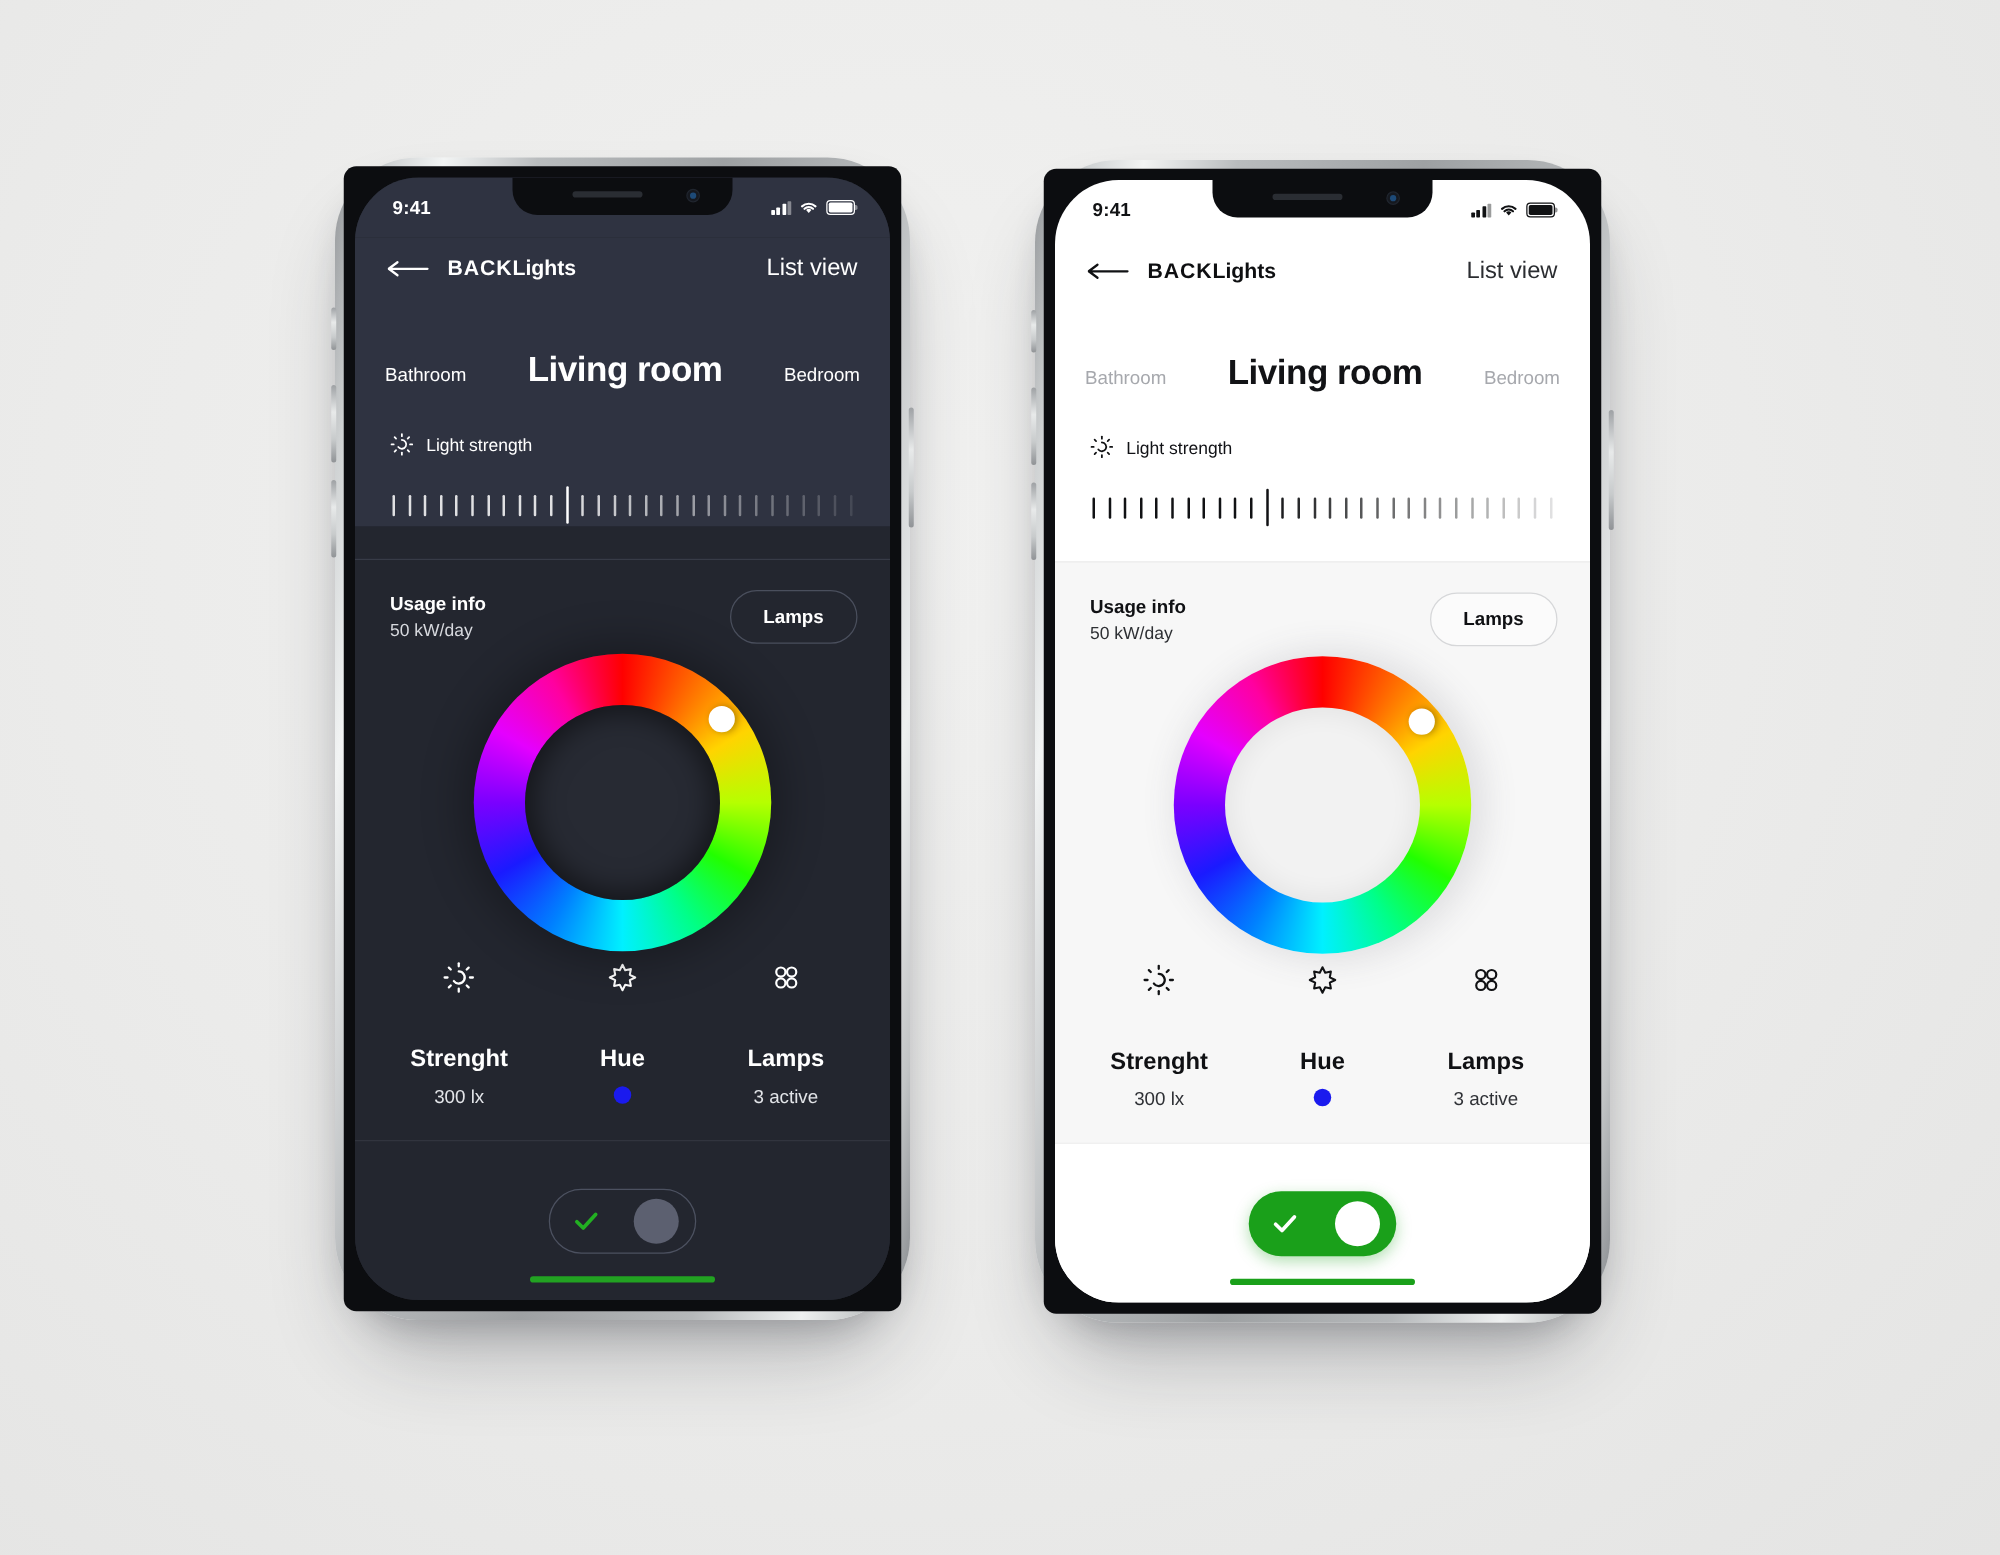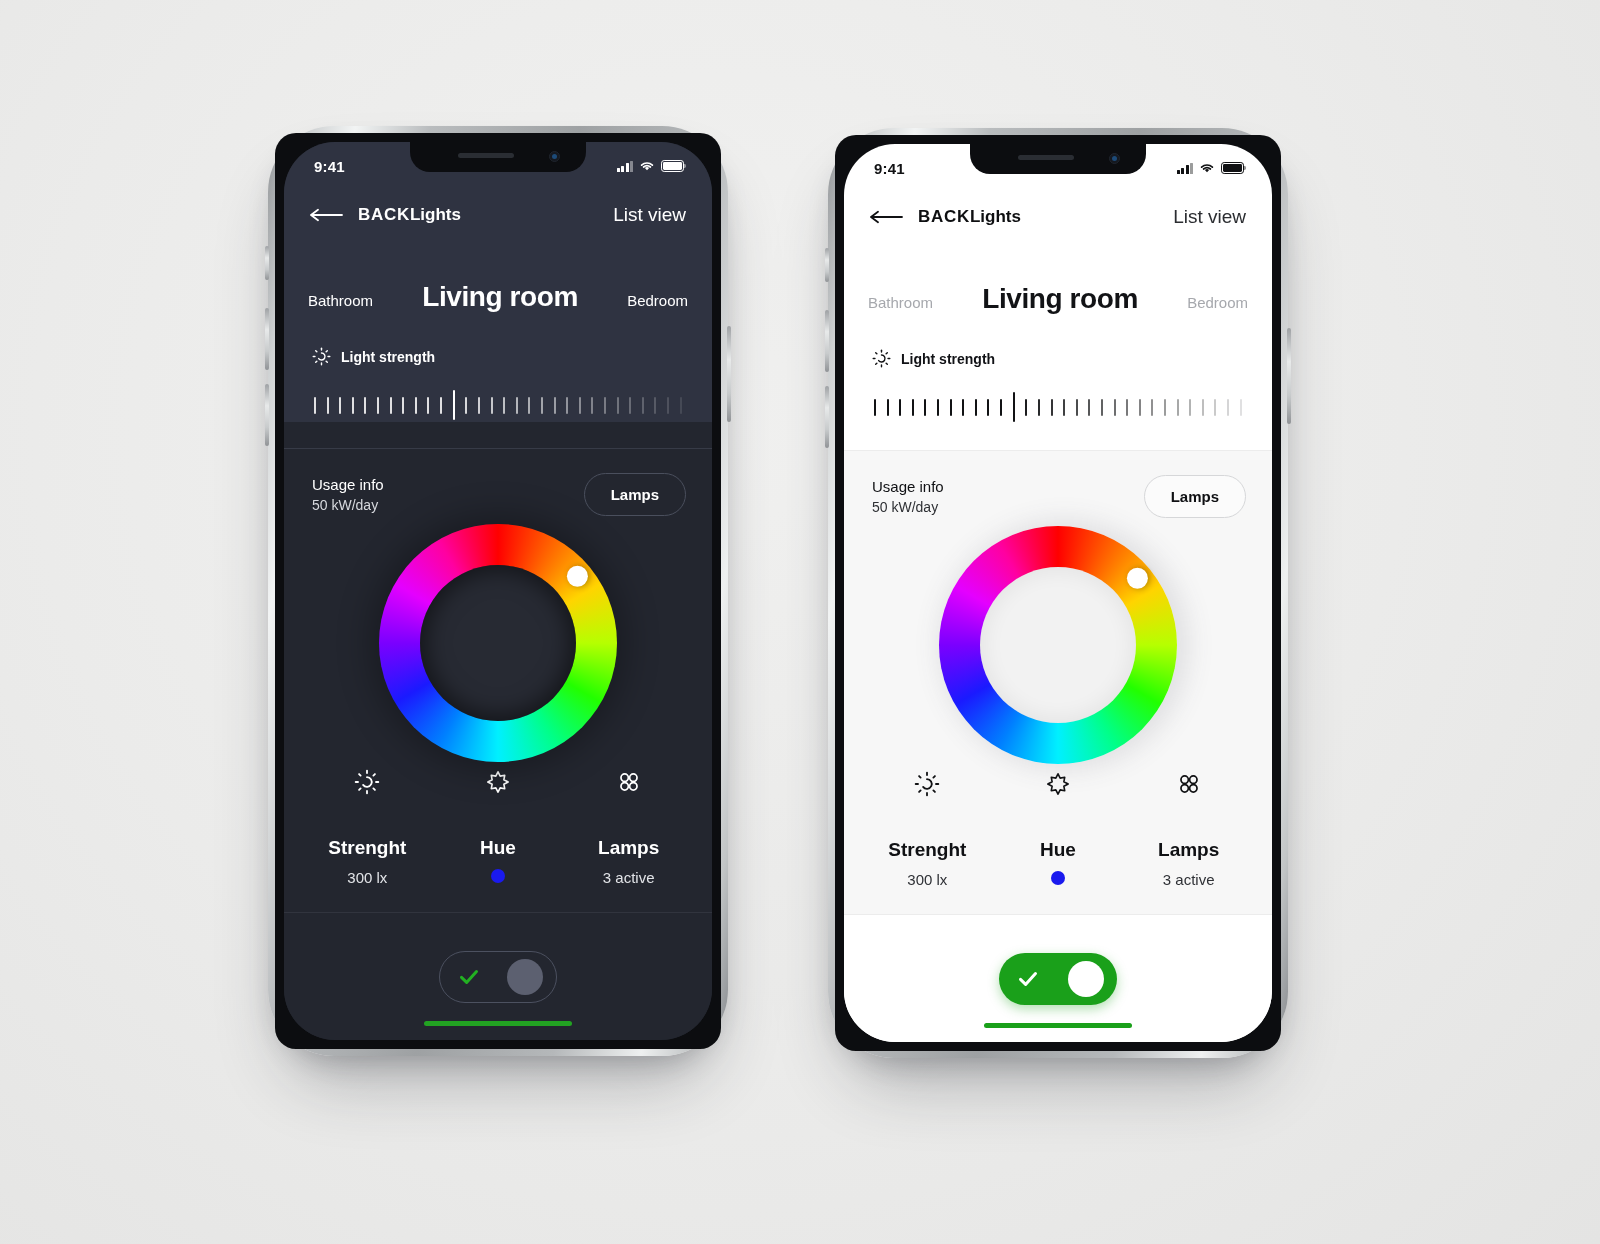--- a/index.html
+++ b/index.html
@@ -28,21 +28,21 @@
     padding: 7px;
     box-shadow: 0 40px 70px -20px rgba(40,44,52,0.33), 0 14px 28px -10px rgba(40,44,52,0.25);
   }
   .phone#phone-dark  { left: 268px; top: 126px; }
   .phone#phone-light { left: 828px; top: 128px; }
 
   .phone-inner {
     position: relative;
     width: 100%;
     height: 100%;
-    border-radius: 21px;
+    border-radius: 10px;
     background: #0c0d10;
     padding: 9px;
   }
 
   .screen {
     position: relative;
     width: 100%;
     height: 100%;
     border-radius: 51px;
     overflow: hidden;
@@ -190,21 +190,21 @@
   .light .room-main { color: #121316; }
 
   
   .strength-block {
     flex: 0 0 auto;
     padding: 34px 28px 0 28px;
   }
   .strength-head {
     display: flex; align-items: center; gap: 10px;
   }
-  .strength-label { font-size: 14px; font-weight: bold; }
+  .strength-label { font-size: 14px; font-weight: normal; }
   .dark  .strength-label { color: #ffffff; }
   .light .strength-label { color: #111216; }
 
   .ticks {
     margin-top: 22px;
     height: 34px;
     display: flex;
     align-items: center;
     gap: 0;
     justify-content: space-between;
@@ -223,21 +223,21 @@
   .dark  .lower { background: #23262f; border-top: 1px solid #373b47; }
   .light .lower { background: #f7f7f7; border-top: 1px solid #ececec; }
 
   .usage-row {
     flex: 0 0 auto;
     display: flex;
     align-items: center;
     justify-content: space-between;
     padding: 24px 26px 0 28px;
   }
-  .usage-title { font-size: 15px; font-weight: normal; }
+  .usage-title { font-size: 15px; font-weight: bold; }
   .usage-sub { font-size: 14px; font-weight: 400; margin-top: 4px; }
   .dark  .usage-title { color: #ffffff; }
   .dark  .usage-sub   { color: #d7d9de; }
   .light .usage-title { color: #101114; }
   .light .usage-sub   { color: #2e3034; }
 
   .lamps-btn {
     font-size: 15px; font-weight: bold;
     padding: 12px 26px;
     border-radius: 24px;

